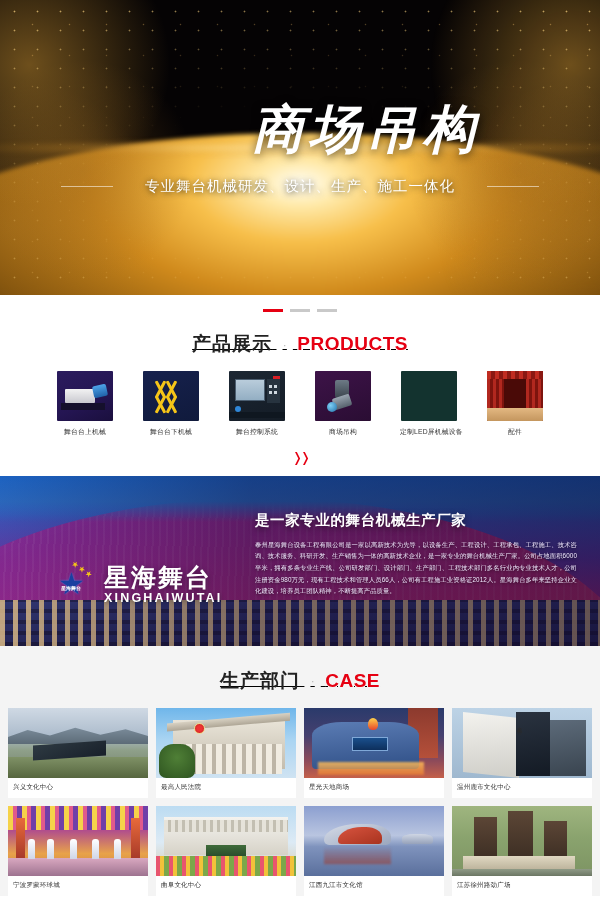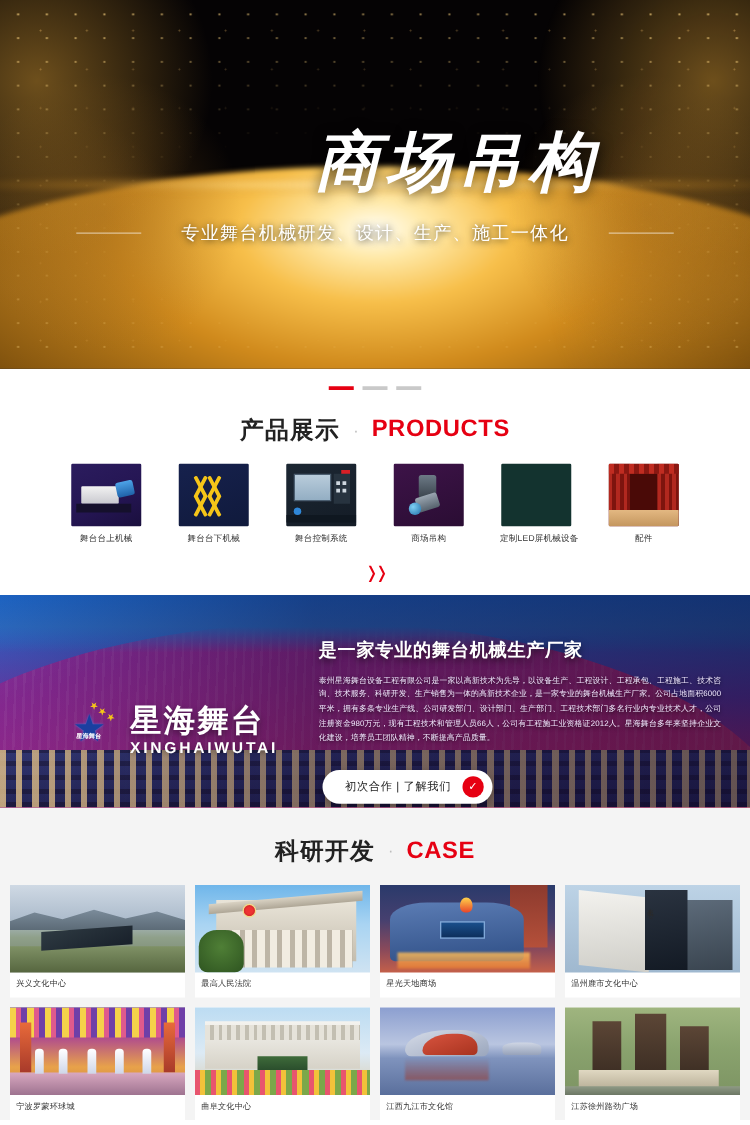--- a/index.html
+++ b/index.html
@@ -76,21 +76,21 @@
   
   .slider-dots {
     width:600px; height:22px; background:#fff;
     display:flex; align-items:center; justify-content:center; gap:7px;
     padding-top:8px;
   }
   .dot { width:20px; height:3px; background:#c9c9c9; cursor:pointer; }
   .dot.active { background:#e60012; }
 
   
-  .sec-head { text-align:center; padding:6px 0 14px; }
+  .sec-head { text-align:center; padding:6px 0 14px;text-decoration:underline; }
   .sec-head .cn {
     font-size:19px; font-weight:bold; color:#222; letter-spacing:1px;
     vertical-align:middle;
   }
   .sec-head .sep { color:#bdbdbd; font-size:13px; margin:0 6px; vertical-align:middle; }
   .sec-head .en {
     font-size:19px; font-weight:bold; color:#e60012; letter-spacing:.5px;
     vertical-align:middle;
   }
 
@@ -454,29 +454,25 @@
       <div class="logo-cn">星海舞台</div>
       <div class="logo-en">XINGHAIWUTAI</div>
     </div>
   </div>
 
   <div class="about-txt">
     <div class="about-title">是一家专业的舞台机械生产厂家</div>
     <div class="about-desc">泰州星海舞台设备工程有限公司是一家以高新技术为先导，以设备生产、工程设计、工程承包、工程施工、技术咨询、技术服务、科研开发、生产销售为一体的高新技术企业，是一家专业的舞台机械生产厂家。公司占地面积6000平米，拥有多条专业生产线、公司研发部门、设计部门、生产部门、工程技术部门多名行业内专业技术人才，公司注册资金980万元，现有工程技术和管理人员66人，公司有工程施工业资格证2012人。星海舞台多年来坚持企业文化建设，培养员工团队精神，不断提高产品质量。</div>
   </div>
 
-  <div class="about-btn">
-    <span class="btxt">初次合作 | 了解我们</span>
-    <span class="bicon">✓</span>
-  </div>
 </div>
 
 <div class="cases">
   <div class="sec-head">
-    <span class="cn">科研开发</span>
+    <span class="cn">生产部门</span>
     <span class="sep">·</span>
     <span class="en">CASE</span>
   </div>
 
   <div class="case-grid">
 
     <div class="case-item">
       <div class="case-thumb c1">
           <span class="grass"></span>
         </div>

